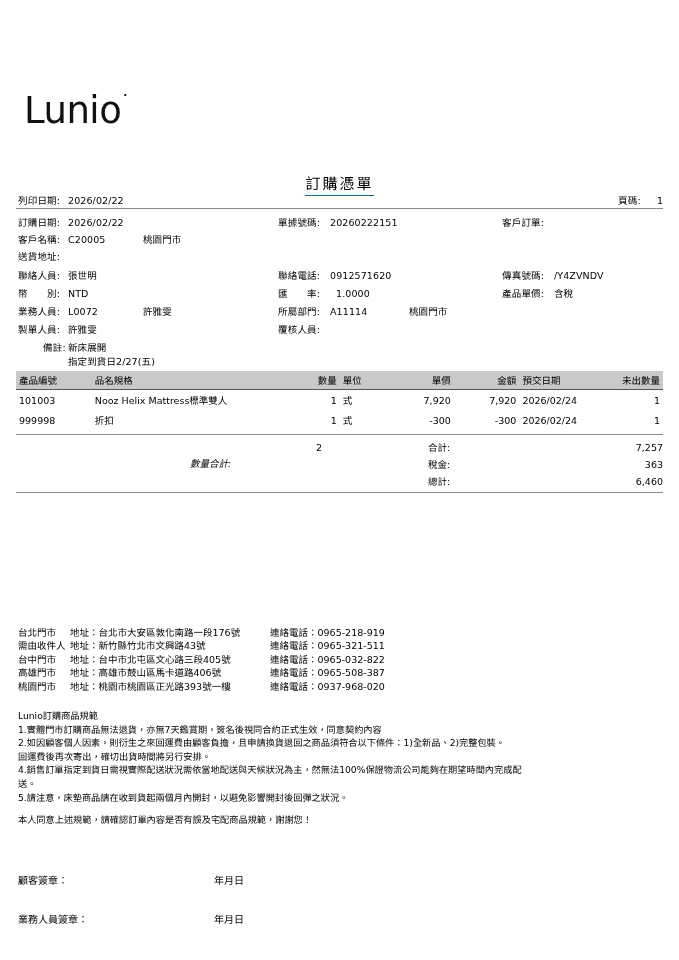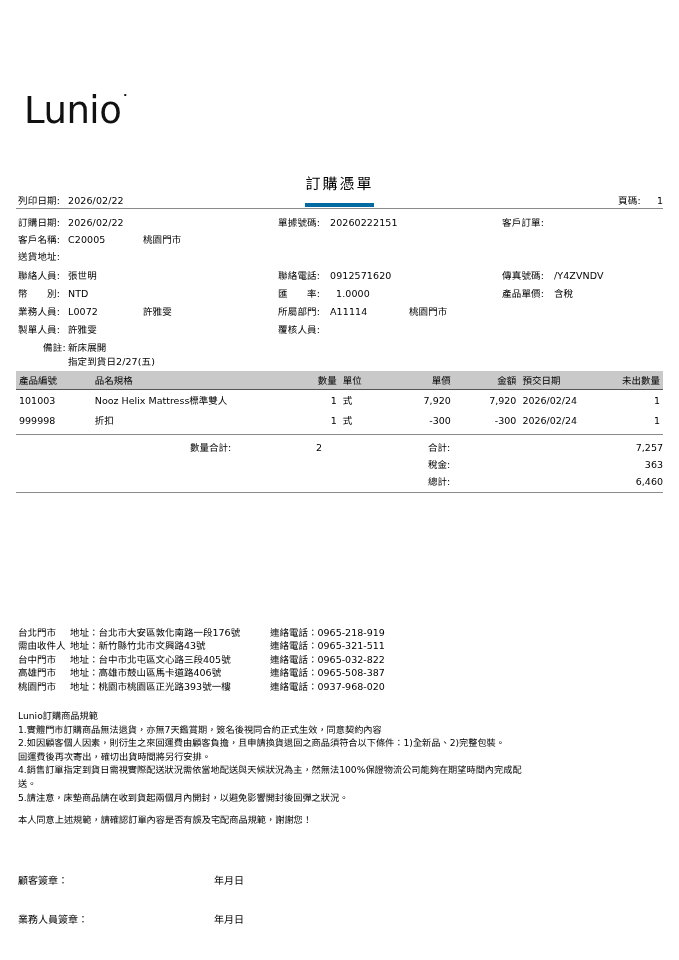--- a/index.html
+++ b/index.html
@@ -72,22 +72,22 @@
     left: 0;
     top: 172px;
     width: 679px;
     text-align: center;
     font-size: 15px;
     font-weight: 400;
     letter-spacing: 2px;
     color: #000;
   }
   .doc-title span {
-    border-bottom: 4px solid #0369a1;
-    padding-bottom: 10px;
+    border-bottom: 1px solid #0369a1;
+    padding-bottom: 2px;
   }
 
   
   .fld {
     position: absolute;
     font-size: 9.5px;
     line-height: 12px;
     white-space: nowrap;
     color: #000;
   }
@@ -272,21 +272,21 @@
         <td class="c-right">-300</td>
         <td class="c-right">-300</td>
         <td class="c-left">2026/02/24</td>
         <td class="c-right">1</td>
       </tr>
     </tbody>
   </table>
 
   <div class="hline" style="top:434px;"></div>
 
-  <div class="tot" style="left:190px; top:440px;">數量合計:</div>
+  <div class="tot" style="left:190px; top:456px;font-style:italic;">數量合計:</div>
   <div class="tot" style="left:316px; top:440px;">2</div>
 
   <div class="tot" style="left:428px; top:440px;">合計:</div>
   <div class="tot" style="left:600px; top:440px; width:63px; text-align:right;">7,257</div>
 
   <div class="tot" style="left:428px; top:457px;">稅金:</div>
   <div class="tot" style="left:600px; top:457px; width:63px; text-align:right;">363</div>
 
   <div class="tot" style="left:428px; top:474px;">總計:</div>
   <div class="tot" style="left:600px; top:474px; width:63px; text-align:right;">6,460</div>

